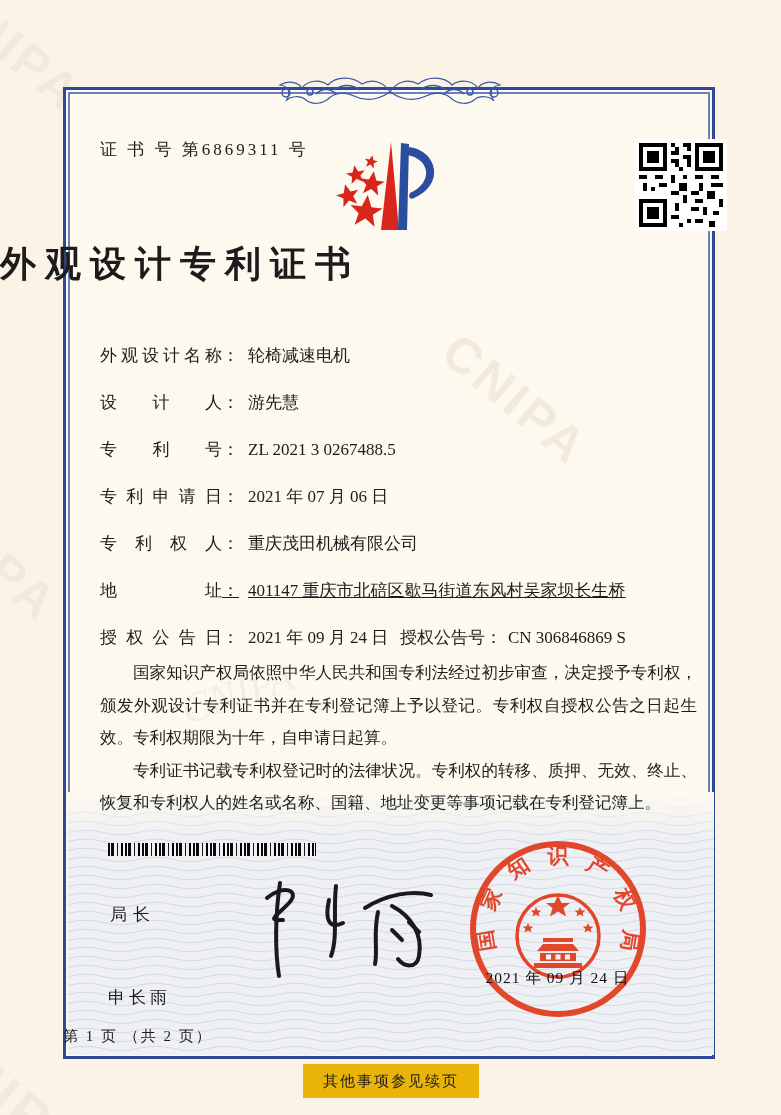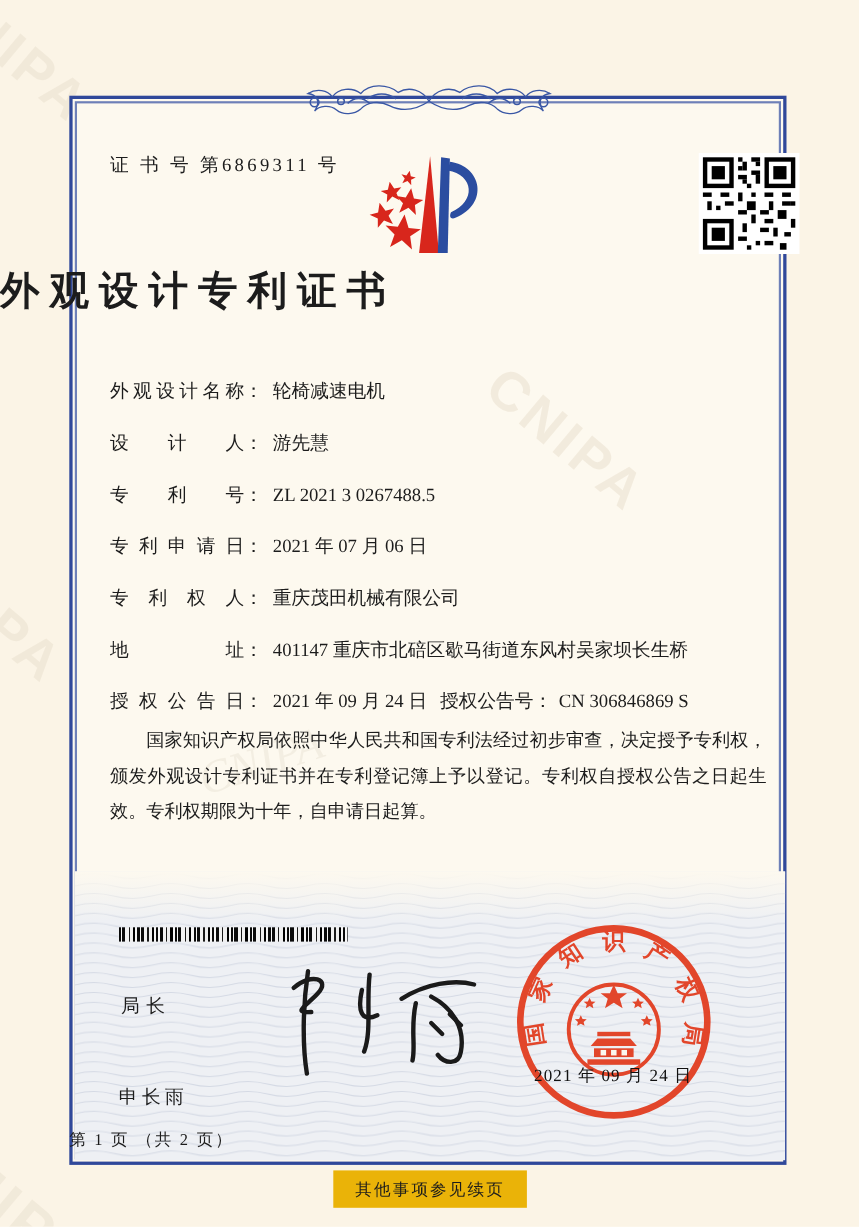--- a/index.html
+++ b/index.html
@@ -187,32 +187,33 @@
 </div>
 <div class="row" style="top:438px;">
   <span class="lbl">专利号</span><span>：</span><span class="val">ZL 2021 3 0267488.5</span>
 </div>
 <div class="row" style="top:485px;">
   <span class="lbl">专利申请日</span><span>：</span><span class="val">2021 年 07 月 06 日</span>
 </div>
 <div class="row" style="top:532px;">
   <span class="lbl">专利权人</span><span>：</span><span class="val">重庆茂田机械有限公司</span>
 </div>
-<div class="row" style="top:579px;">
+<div class="row" style="top:579px;text-decoration:underline;">
   <span class="lbl">地址</span><span>：</span><span class="val">401147 重庆市北碚区歇马街道东风村吴家坝长生桥</span>
 </div>
 <div class="row" style="top:626px;">
   <span class="lbl">授权公告日</span><span>：</span><span class="val">2021 年 09 月 24 日</span>
 </div>
 <div class="row2" style="top:626px;">
   <span>授权公告号</span><span>：</span><span class="val" style="margin-left:6px;">CN 306846869 S</span>
 </div>
 
 <div class="paras">
   <p>国家知识产权局依照中华人民共和国专利法经过初步审查，决定授予专利权，颁发外观设计专利证书并在专利登记簿上予以登记。专利权自授权公告之日起生效。专利权期限为十年，自申请日起算。</p>
+  <p>专利证书记载专利权登记时的法律状况。专利权的转移、质押、无效、终止、恢复和专利权人的姓名或名称、国籍、地址变更等事项记载在专利登记簿上。</p>
 </div>
 
 <div class="barcode"></div>
 
 <div class="director-title">局长</div>
 <div class="director-name">申长雨</div>
 <svg class="signature" width="220" height="115" viewBox="0 0 220 115">
   <g fill="none" stroke="#1a1a1a" stroke-width="4" stroke-linecap="round">
     <path d="M42,22 C58,8 76,14 64,27 C53,39 40,45 58,44"></path>
     <path d="M55,7 C50,40 50,76 54,100"></path>

